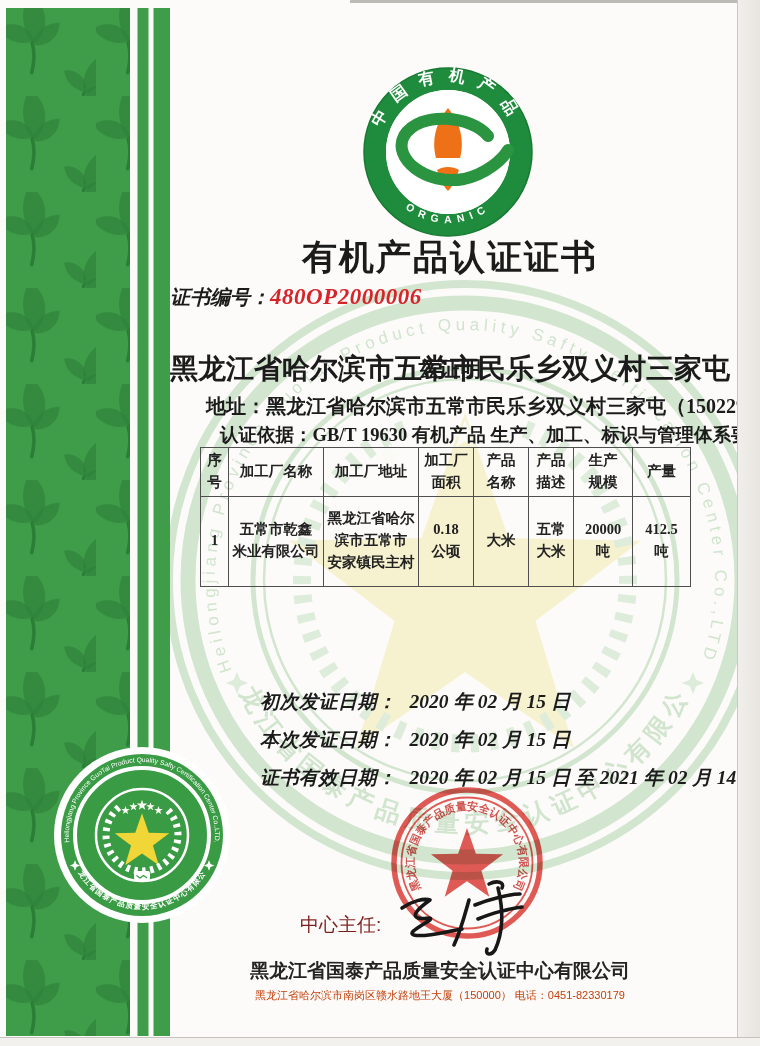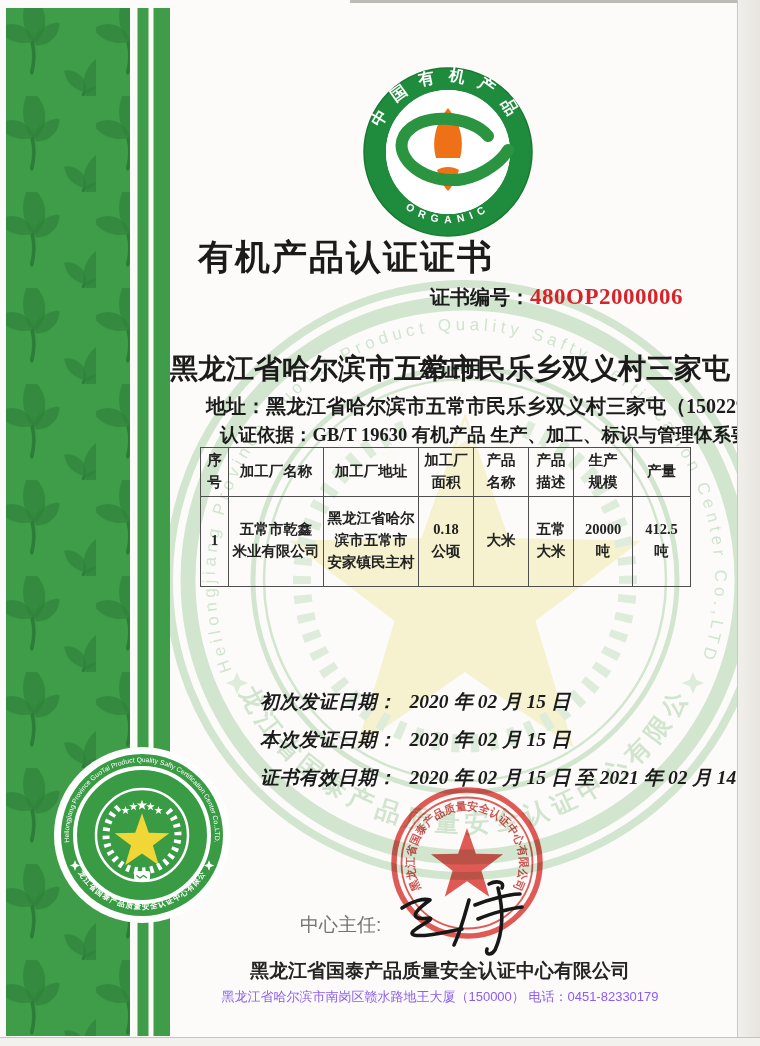--- a/index.html
+++ b/index.html
@@ -5,46 +5,46 @@
   html,body{margin:0;padding:0;background:#d8d6d2;}
   .page{position:relative;width:760px;height:1046px;background:#fcfbf9;overflow:hidden;
         font-family:"Liberation Serif","DejaVu Serif",serif;color:#1b1b1b;}
   .abs{position:absolute;}
   
   .edge-top{left:350px;top:0;width:400px;height:3px;background:#a8a5a1;opacity:.75;z-index:9;}
   .edge-right{left:737px;top:0;width:23px;height:1046px;z-index:9;
               background:linear-gradient(90deg,#f1efeb,#e7e4df);border-left:1px solid #cac7c2;}
   .edge-bottom{left:0;top:1037px;width:760px;height:9px;background:#f3f1ed;border-top:1px solid #c6c3be;z-index:9;}
   
-  .title{left:170px;top:234px;width:560px;font-size:35px;font-weight:bold;
-         letter-spacing:2px;font-family:"Liberation Sans","DejaVu Sans",sans-serif;z-index:4;margin-left:28px;}
-  .certno{left:170px;top:284px;width:513px;text-align:right;z-index:4;white-space:nowrap;}
+  .title{left:170px;top:234px;width:560px;text-align:center;font-size:35px;font-weight:bold;
+         letter-spacing:2px;font-family:"Liberation Sans","DejaVu Sans",sans-serif;z-index:4;}
+  .certno{left:170px;top:284px;width:513px;z-index:4;white-space:nowrap;font-style:italic;}
   .certno .lab{font-size:20px;font-weight:bold;}
   .certno .val{font-size:23px;font-weight:bold;color:#d7242a;letter-spacing:.5px;}
   .certify{left:170px;top:319px;width:560px;text-align:center;font-size:21px;font-weight:bold;z-index:4;margin-top:36px;}
   .company{left:170px;top:350px;width:560px;text-align:center;font-size:28px;font-weight:bold;z-index:4;white-space:nowrap;}
   .addr{left:206px;top:393px;font-size:20px;font-weight:bold;z-index:4;white-space:nowrap;}
   .basis{left:220px;top:422px;font-size:18.5px;font-weight:bold;z-index:4;white-space:nowrap;}
   table.prod{position:absolute;left:200px;top:447px;width:490px;border-collapse:collapse;
              table-layout:fixed;z-index:4;font-family:"Liberation Serif","DejaVu Serif",serif;}
   table.prod th,table.prod td{border:1.5px solid #4f4f4f;text-align:center;vertical-align:middle;
              font-size:14.5px;font-weight:600;white-space:pre-line;padding:2px;line-height:1.5;color:#222;}
   table.prod thead tr{height:46px;} table.prod tbody tr{height:90px;}
   .category{left:233px;top:589px;font-size:16px;font-weight:bold;letter-spacing:-.3px;z-index:4;}
   .statement{left:233px;top:616px;width:456px;font-size:16px;font-weight:bold;letter-spacing:-1px;
              line-height:32px;z-index:4;}
   .daterow{z-index:4;white-space:nowrap;font-weight:bold;font-style:italic;}
   .daterow .lab{font-size:19px;letter-spacing:.5px;}
   .daterow .val{font-size:19.5px;margin-left:13px;}
   .director{left:300px;top:912px;font-size:19px;font-weight:500;z-index:6;
-            font-family:"Liberation Sans","DejaVu Sans",sans-serif;color:#737373;}
+            font-family:"Liberation Sans","DejaVu Sans",sans-serif;color:#7f1d1d;}
   .footer1{left:170px;top:958px;width:540px;text-align:center;font-size:19px;font-weight:bold;z-index:6;
            font-family:"Liberation Sans","DejaVu Sans",sans-serif;color:#242424;}
-  .footer2{left:150px;top:988px;width:580px;text-align:center;font-size:13px;z-index:6;
-           font-family:"Liberation Sans","DejaVu Sans",sans-serif;color:#8b5cf6;}
+  .footer2{left:150px;top:988px;width:580px;text-align:center;font-size:11px;z-index:6;
+           font-family:"Liberation Sans","DejaVu Sans",sans-serif;color:#c2410c;}
   svg{display:block;}
   .z0{z-index:0}.z1{z-index:1}.z3{z-index:5}.z4{z-index:6}.z5{z-index:7}
 </style>
 </head>
 <body>
 
 <div class="page">
 
   <svg width="0" height="0" style="position:absolute" aria-hidden="true">
     <defs>

